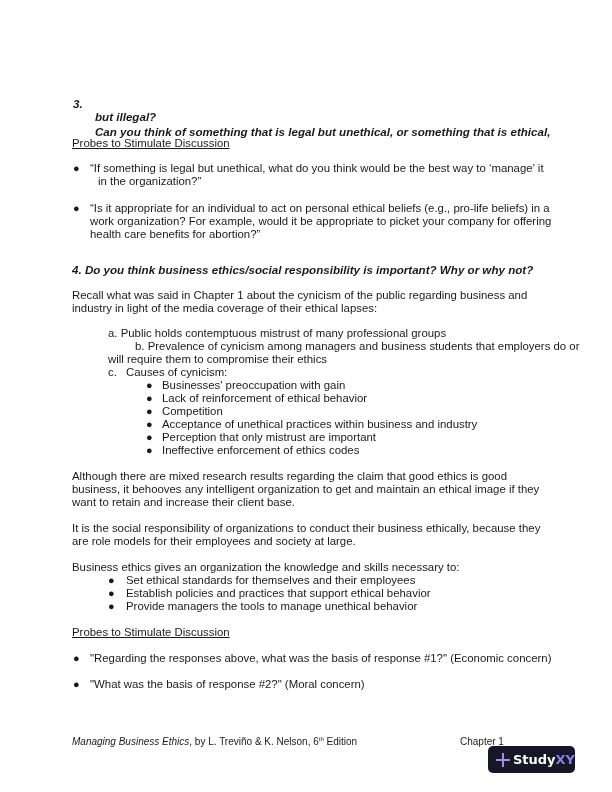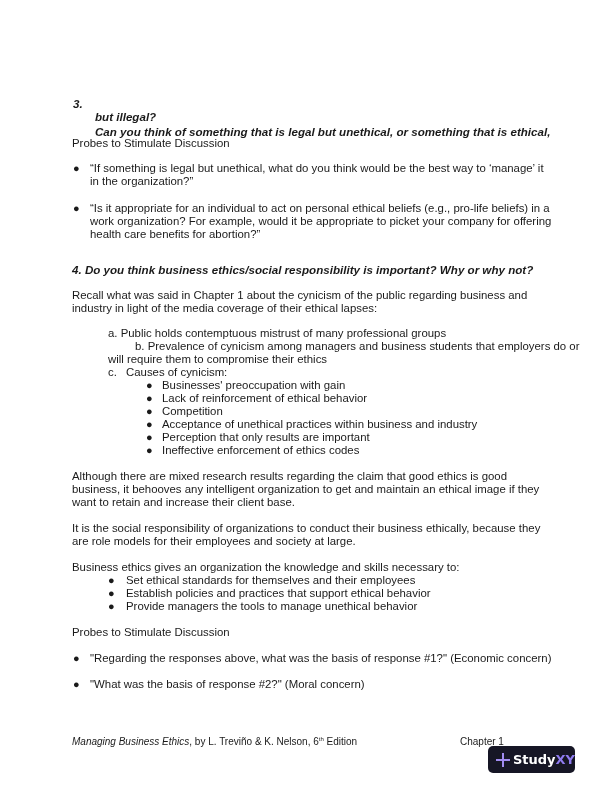--- a/index.html
+++ b/index.html
@@ -1,19 +1,19 @@
 <!DOCTYPE html>
 <html><head>
 <meta charset="utf-8">
 <style>
   html, body { margin: 0; padding: 0; background: #ffffff; }
   body { width: 612px; height: 792px; position: relative; overflow: hidden;
          font-family: "Liberation Sans", sans-serif; color: #1a1a1a; font-size: 11.4px; line-height: 13.6px; }
   .q-heading { font-weight: bold; font-style: italic; font-size: 11.6px; }
-  .u { }
+  .u { text-decoration: underline; }
   .bullet { position: absolute; font-size: 11px; }
   .line { position: absolute; white-space: nowrap; }
   .footer { font-size: 10px; }
   .badge { position: absolute; left: 488px; top: 746px; width: 87px; height: 27px; background: #161625;
            border-radius: 5px; display: flex; align-items: center; }
   .badge .plus { position: relative; width: 14px; height: 14px; margin-left: 8px; margin-right: 6px; }
   .badge .plus::before, .badge .plus::after { content: ""; position: absolute; background: #a18cf0; }
   .badge .plus::before { left: 6px; top: 0; width: 2px; height: 14px; }
   .badge .plus::after { left: 0; top: 6px; width: 14px; height: 2px; }
   .badge .brand { font-family: "DejaVu Sans", sans-serif; font-weight: bold; font-size: 13px; color: #ffffff; }
@@ -24,21 +24,21 @@
 <body>
 
 <div class="line q-heading" style="left:73px; top:97px;">3.</div>
 <div class="line q-heading" style="left:95px; top:97px;margin-top:28px;">Can you think of something that is legal but unethical, or something that is ethical,</div>
 <div class="line q-heading" style="left:95px; top:110px;">but illegal?</div>
 
 <div class="line u" style="left:72px; top:137px;">Probes to Stimulate Discussion</div>
 
 <span class="bullet" style="left:73px; top:162px;">●</span>
 <div class="line" style="left:90px; top:162px;">“If something is legal but unethical, what do you think would be the best way to ‘manage’ it</div>
-<div class="line" style="left:90px; top:175px;">in the organization?”</div>
+<div class="line" style="left:98px; top:175px;">in the organization?”</div>
 
 <span class="bullet" style="left:73px; top:202px;">●</span>
 <div class="line" style="left:90px; top:202px;">“Is it appropriate for an individual to act on personal ethical beliefs (e.g., pro-life beliefs) in a</div>
 <div class="line" style="left:90px; top:215px;">work organization?  For example, would it be appropriate to picket your company for offering</div>
 <div class="line" style="left:90px; top:228px;">health care benefits for abortion?”</div>
 
 <div class="line q-heading" style="left:72px; top:263px;">4.  Do you think business ethics/social responsibility is important? Why or why not?</div>
 
 <div class="line" style="left:72px; top:289px;">Recall what was said in Chapter 1 about the cynicism of the public regarding business and</div>
 <div class="line" style="left:72px; top:302px;">industry in light of the media coverage of their ethical lapses:</div>
@@ -51,21 +51,21 @@
 
 <span class="bullet" style="left:146px; top:379px;">●</span>
 <div class="line" style="left:162px; top:379px;">Businesses' preoccupation with gain</div>
 <span class="bullet" style="left:146px; top:392px;">●</span>
 <div class="line" style="left:162px; top:392px;">Lack of reinforcement of ethical behavior</div>
 <span class="bullet" style="left:146px; top:405px;">●</span>
 <div class="line" style="left:162px; top:405px;">Competition</div>
 <span class="bullet" style="left:146px; top:418px;">●</span>
 <div class="line" style="left:162px; top:418px;">Acceptance of unethical practices within business and industry</div>
 <span class="bullet" style="left:146px; top:431px;">●</span>
-<div class="line" style="left:162px; top:431px;">Perception that only results are important</div>
+<div class="line" style="left:162px; top:431px;">Perception that only mistrust are important</div>
 <span class="bullet" style="left:146px; top:444px;">●</span>
 <div class="line" style="left:162px; top:444px;">Ineffective enforcement of ethics codes</div>
 
 <div class="line" style="left:72px; top:470px;">Although there are mixed research results regarding the claim that good ethics is good</div>
 <div class="line" style="left:72px; top:483px;">business, it behooves any intelligent organization to get and maintain an ethical image if they</div>
 <div class="line" style="left:72px; top:496px;">want to retain and increase their client base.</div>
 
 <div class="line" style="left:72px; top:522px;">It is the social responsibility of organizations to conduct their business ethically, because they</div>
 <div class="line" style="left:72px; top:535px;">are role models for their employees and society at large.</div>
 

